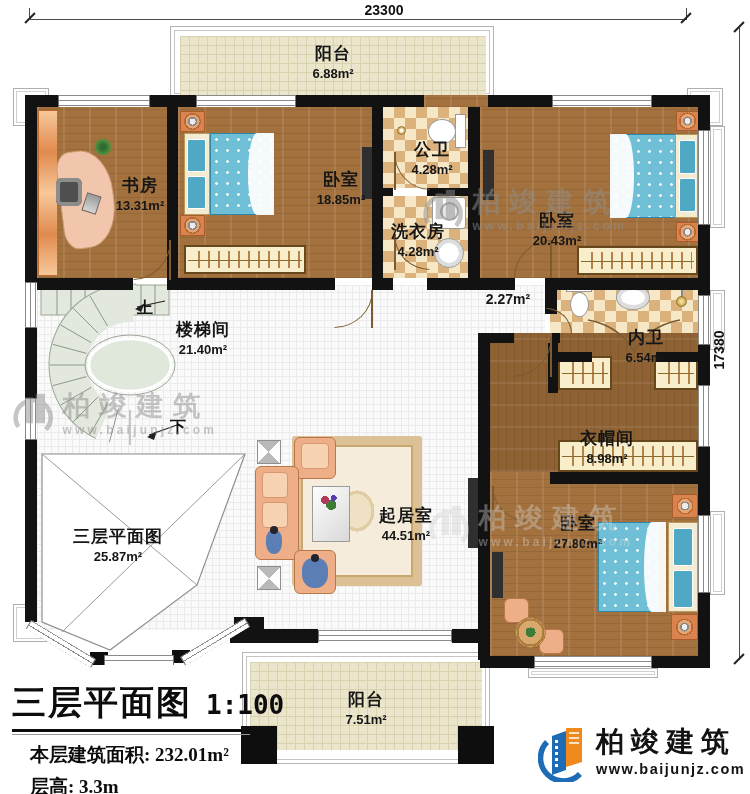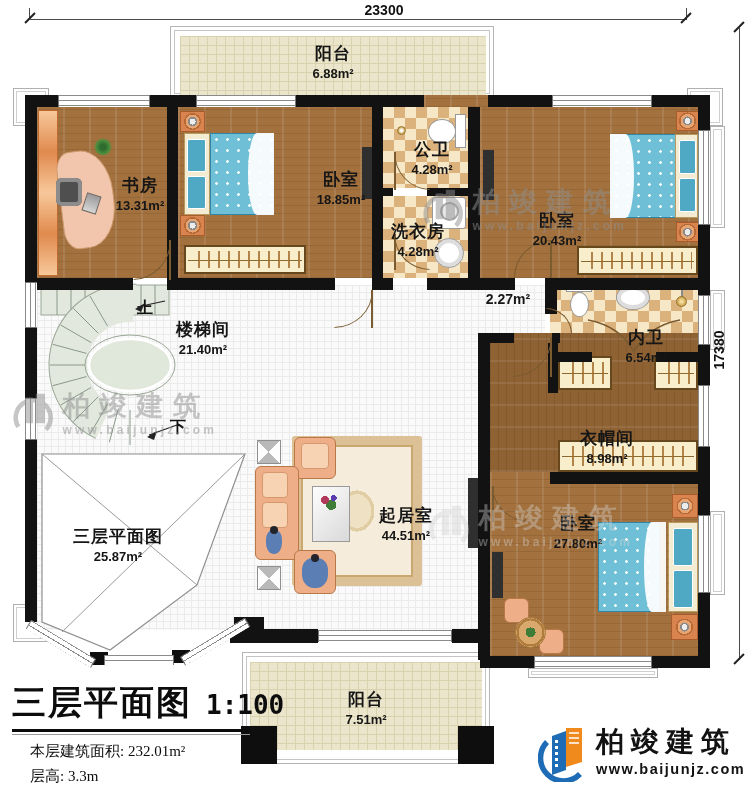--- a/index.html
+++ b/index.html
@@ -68,21 +68,21 @@
   .wm{position:absolute;display:flex;align-items:center;gap:10px;opacity:.5;z-index:50;color:#8f8f8f;}
   .wm .wm-brand{display:block;font-size:30px;font-weight:bold;letter-spacing:10px;line-height:1;}
   .wm .wm-url{display:block;font-size:13px;font-weight:bold;letter-spacing:3.5px;margin-top:4px;}
   
   .dimline{background:#4a4a4a;z-index:60;}
   .tick{width:14px;height:2px;background:#222;transform:rotate(-45deg);z-index:61;}
   .dimtext{position:absolute;font-size:14px;font-weight:bold;color:#111;z-index:61;}
   
   .tb-title{font-size:34px;font-weight:bold;color:#0c0c0c;letter-spacing:2px;font-family:"Liberation Serif","DejaVu Serif",serif;}
   .tb-scale{font-size:26px;font-weight:bold;color:#0c0c0c;font-family:"DejaVu Sans Mono",monospace;}
-  .tb-row{font-size:15px;color:#0c0c0c;font-family:"Liberation Serif","DejaVu Serif",serif;font-weight:normal;}
+  .tb-row{font-size:19px;color:#0c0c0c;font-family:"Liberation Serif","DejaVu Serif",serif;font-weight:bold;}
   
   .logo-brand{font-size:28px;font-weight:bold;color:#121212;letter-spacing:7px;line-height:1;}
   .logo-url{font-size:14.5px;font-weight:bold;color:#121212;letter-spacing:1.5px;margin-top:5px;}
 </style>
 </head>
 <body>
 
 <div id="plan">
 
   <div class="a sill" style="left:13px;top:88px;width:36px;height:38px"></div>

